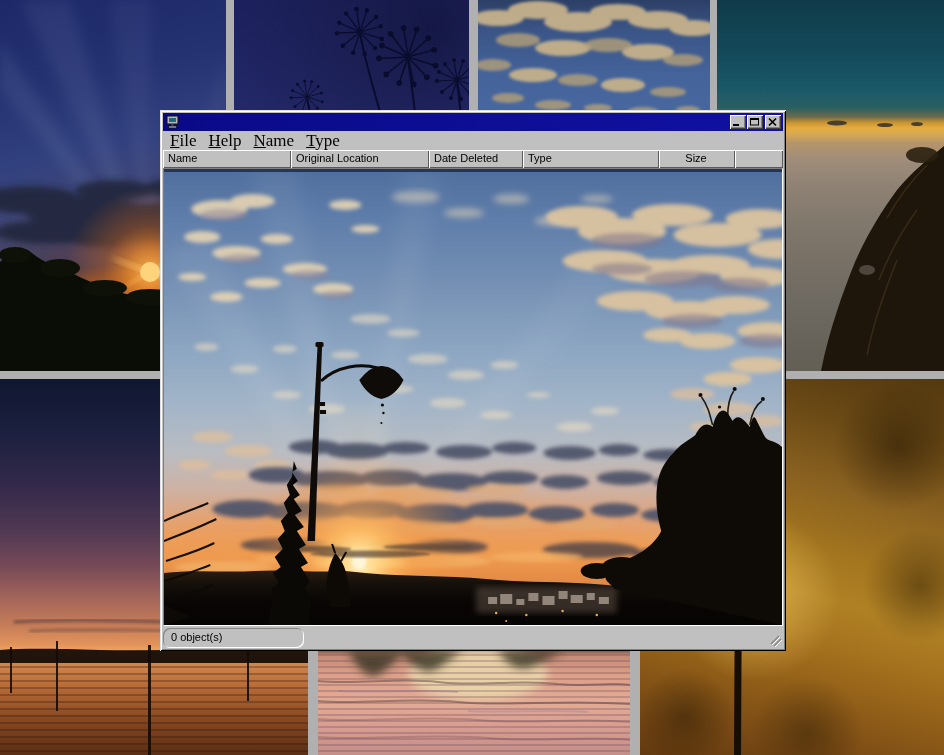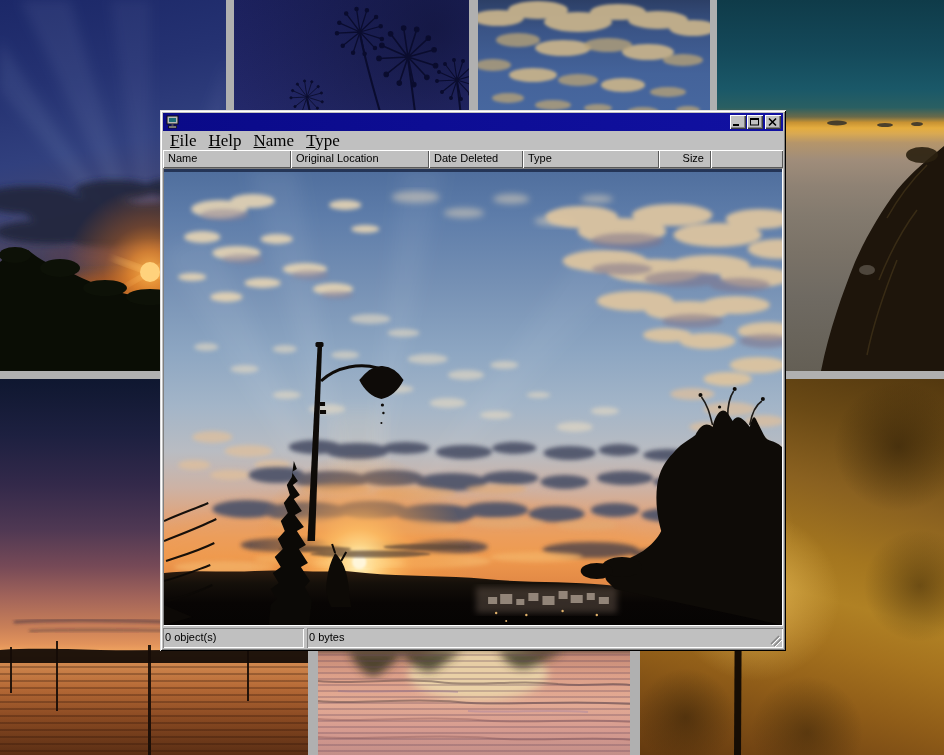--- a/index.html
+++ b/index.html
@@ -48,28 +48,28 @@
       box-shadow:inset 1px 1px 0 #fff,inset -1px -1px 0 #404040,inset -2px -2px 0 #808080;}
   .tb-btn.close{margin-left:2px;}
   .tb-btn svg{position:absolute;left:0;top:0;}
   .menubar{height:18px;display:flex;align-items:center;padding-left:1px;font-size:17px;color:#000;font-family:Liberation Serif, serif;}
   .menu-item{display:inline-block;padding:2px 6px;}
   .menu-item::first-letter{text-decoration:underline;}
   .colheaders{height:18px;display:flex;background:#c0c0c0;font-size:11px;}
   .hcell{box-sizing:border-box;padding:2px 4px 0 5px;white-space:nowrap;overflow:hidden;
       box-shadow:inset 1px 1px 0 #fff,inset -1px -1px 0 #5a5a5a;}
   .hc0{width:128px}.hc1{width:138px}.hc2{width:94px}.hc3{width:136px}
-  .hc4{width:52px;text-align:right;padding-right:7px}.hc5{flex:1}
+  .hc4{width:76px;text-align:center;padding-right:7px}.hc5{flex:1}
   .client{flex:1;position:relative;overflow:hidden;background:#000;
       border-top:1px solid #808080;border-left:1px solid #808080;
       border-bottom:1px solid #fff;border-right:1px solid #fff;}
   .client svg{position:absolute;left:0;top:0;width:100%;height:100%;display:block;}
   .statusbar{height:20px;margin-top:2px;display:flex;gap:3px;font-size:11px;position:relative;}
-  .spanel{box-sizing:border-box;padding:3px 0 0 2px;white-space:nowrap;overflow:hidden;
-      box-shadow:inset 1px 1px 0 #868686,inset -1px -1px 0 #fff;}
+  .spanel{box-sizing:border-box;padding:3px 0 0 8px;white-space:nowrap;overflow:hidden;
+      box-shadow:inset 1px 1px 0 #868686,inset -1px -1px 0 #fff;border-radius:7px;}
   .sp1{width:141px}.sp2{flex:1}
   .grip{position:absolute;right:1px;bottom:1px;width:14px;height:14px;}
 </style>
 </head>
 <body>
 
 <div>
 
   <div class="tile" id="tA">
     <svg viewBox="0 0 226 371" preserveAspectRatio="none">
@@ -594,21 +594,20 @@
         <circle cx="218" cy="244" r="1.2" fill="#0e0b08"></circle>
         <circle cx="216" cy="254" r="1" fill="#0e0b08"></circle>
       </g>
 
       <rect x="0" y="0" width="614" height="3" fill="#16223f" opacity="0.75"></rect>
     </svg>
   </div>
 
   <div class="statusbar">
     <div class="spanel sp1">0 object(s)</div>
-    <div class="spanel sp2">0 bytes</div>
     <span class="grip">
       <svg width="14" height="14" viewBox="0 0 14 14">
         <path d="M11,3 L3,11" stroke="#868686" stroke-width="1.4"></path>
         <path d="M12,4 L4,12" stroke="#fff" stroke-width="1"></path>
         <path d="M13,6 L6,13" stroke="#868686" stroke-width="1.4"></path>
         <path d="M14,7 L7,14" stroke="#fff" stroke-width="1"></path>
       </svg>
     </span>
   </div>
 

